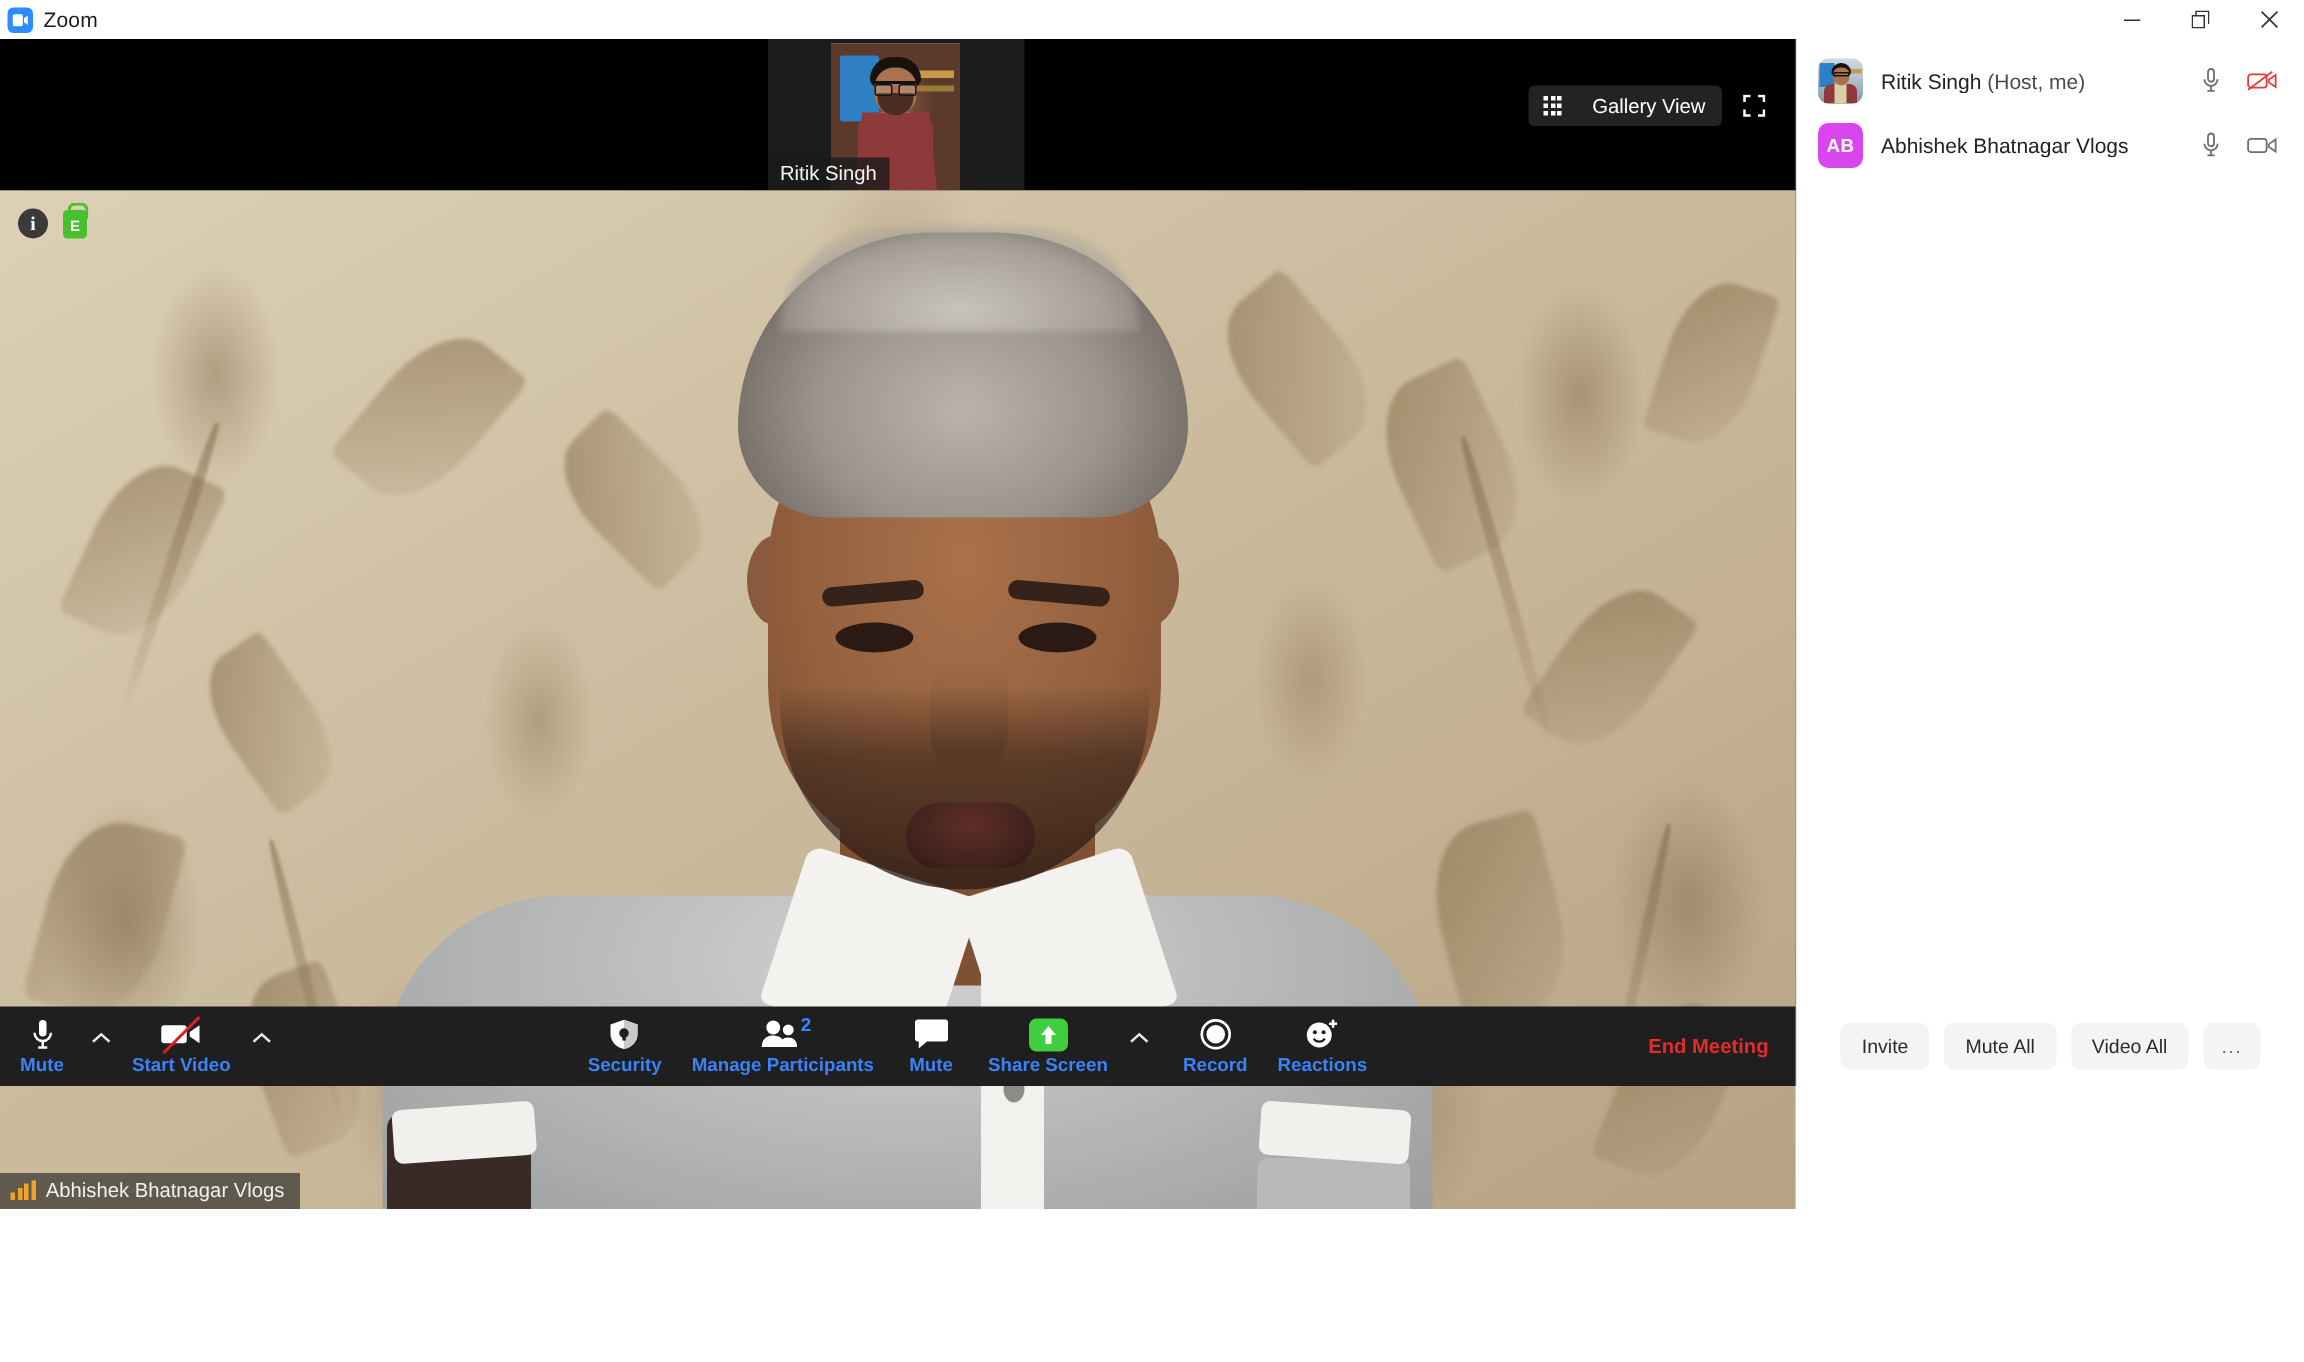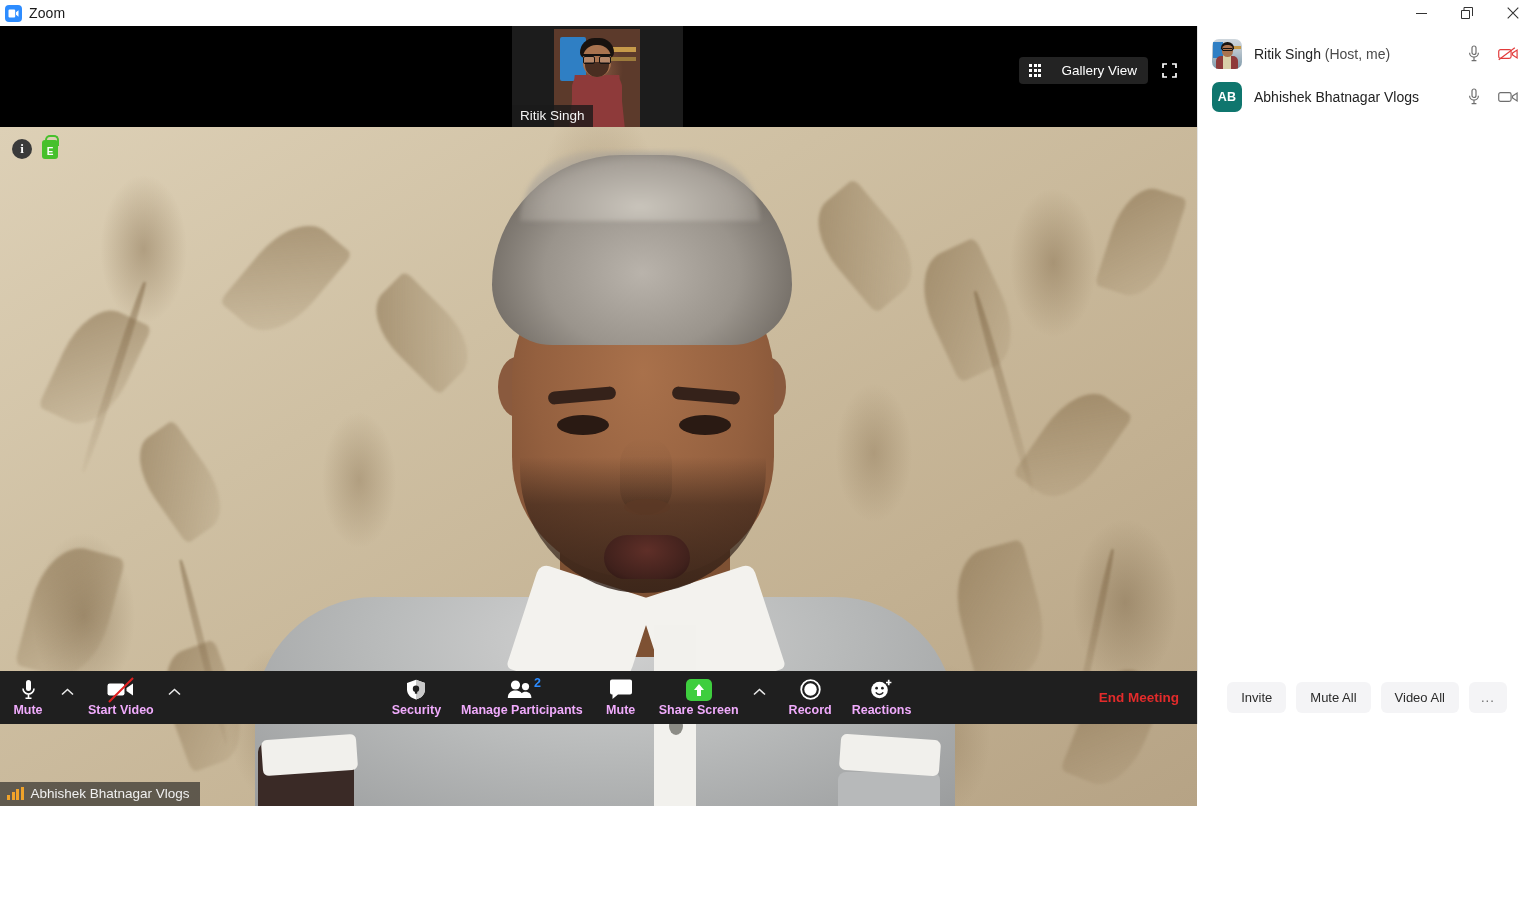--- a/index.html
+++ b/index.html
@@ -314,21 +314,21 @@
     height: 53px;
     display: flex;
     flex-direction: column;
     align-items: center;
     justify-content: center;
     gap: 2px;
     padding: 0 10px;
     cursor: pointer;
     min-width: 56px;
   }
-  .ctl .lbl { font-size: 12.5px; font-weight: bold; color: #f0abfc; white-space: nowrap; }
+  .ctl .lbl { font-size: 12.5px; font-weight: bold; color: #3b82f6; white-space: nowrap; }
   .ctl .gly { height: 22px; display:flex; align-items:center; justify-content:center; position: relative; }
   .caret {
     width: 22px; height: 53px;
     display:flex; align-items:center; justify-content:center;
     cursor:pointer; padding-bottom: 12px;
   }
   .slash {
     position: absolute; left: 50%; top: 50%;
     width: 34px; height: 2px; background: #e02020;
     transform: translate(-50%,-50%) rotate(-45deg);
@@ -731,21 +731,21 @@
               <svg width="22" height="16" viewBox="0 0 22 16">
                 <rect x="0.8" y="3.2" width="13.6" height="9.6" rx="2" fill="none" stroke="#e23b3b" stroke-width="1.3"></rect>
                 <path d="M16 7 L21 3.6 V12.4 L16 9 Z" fill="none" stroke="#e23b3b" stroke-width="1.3"></path>
                 <path d="M0.8 14.4 L18.5 1.2" stroke="#e23b3b" stroke-width="1.3"></path>
               </svg>
             </span>
           </div>
         </div>
 
         <div class="prow">
-          <div class="pavatar" style="background:#0f766e">
+          <div class="pavatar" style="background:#d946ef">
             <span>AB</span>
           </div>
           <div class="pname">
             <span>Abhishek Bhatnagar Vlogs</span><span class="sub"></span>
           </div>
           <div class="picons">
             <span class="picon">
               <svg width="12" height="17" viewBox="0 0 12 17">
                 <rect x="4" y="1" width="4" height="8.5" rx="2" fill="none" stroke="#6e6e6e" stroke-width="1.2"></rect>
                 <path d="M1.6 7.8 A4.4 4.4 0 0 0 10.4 7.8" fill="none" stroke="#6e6e6e" stroke-width="1.2"></path>

